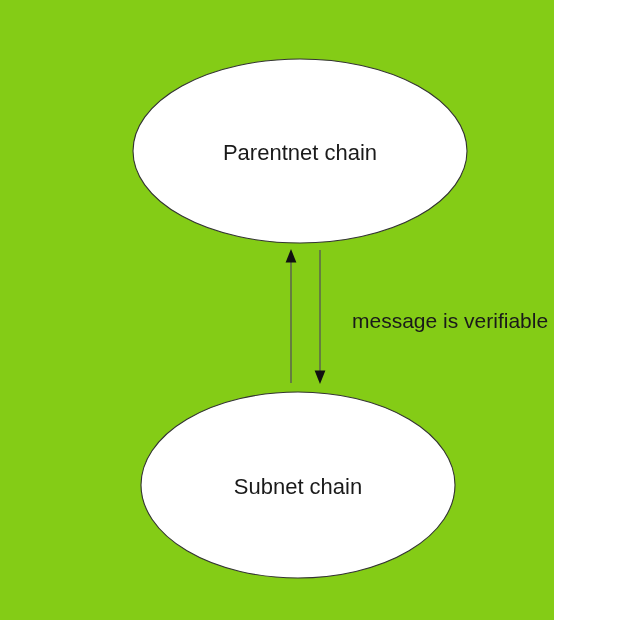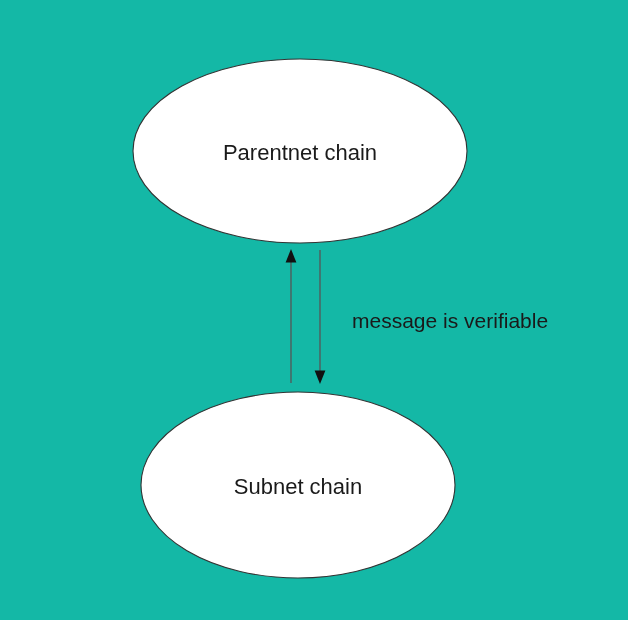--- a/index.html
+++ b/index.html
@@ -6,23 +6,23 @@
     margin: 0;
     padding: 0;
     background: #ffffff;
   }
   body {
     font-family: "Liberation Sans", sans-serif;
     -webkit-font-smoothing: antialiased;
   }
   #canvas {
     position: relative;
-    width: 628px;
+    width: 554px;
     height: 620px;
-    background: #14b8a6;
+    background: #84cc16;
     overflow: hidden;
   }
   #diagram-svg {
     position: absolute;
     top: 0;
     left: 0;
     width: 628px;
     height: 620px;
   }
   .node-shape {

